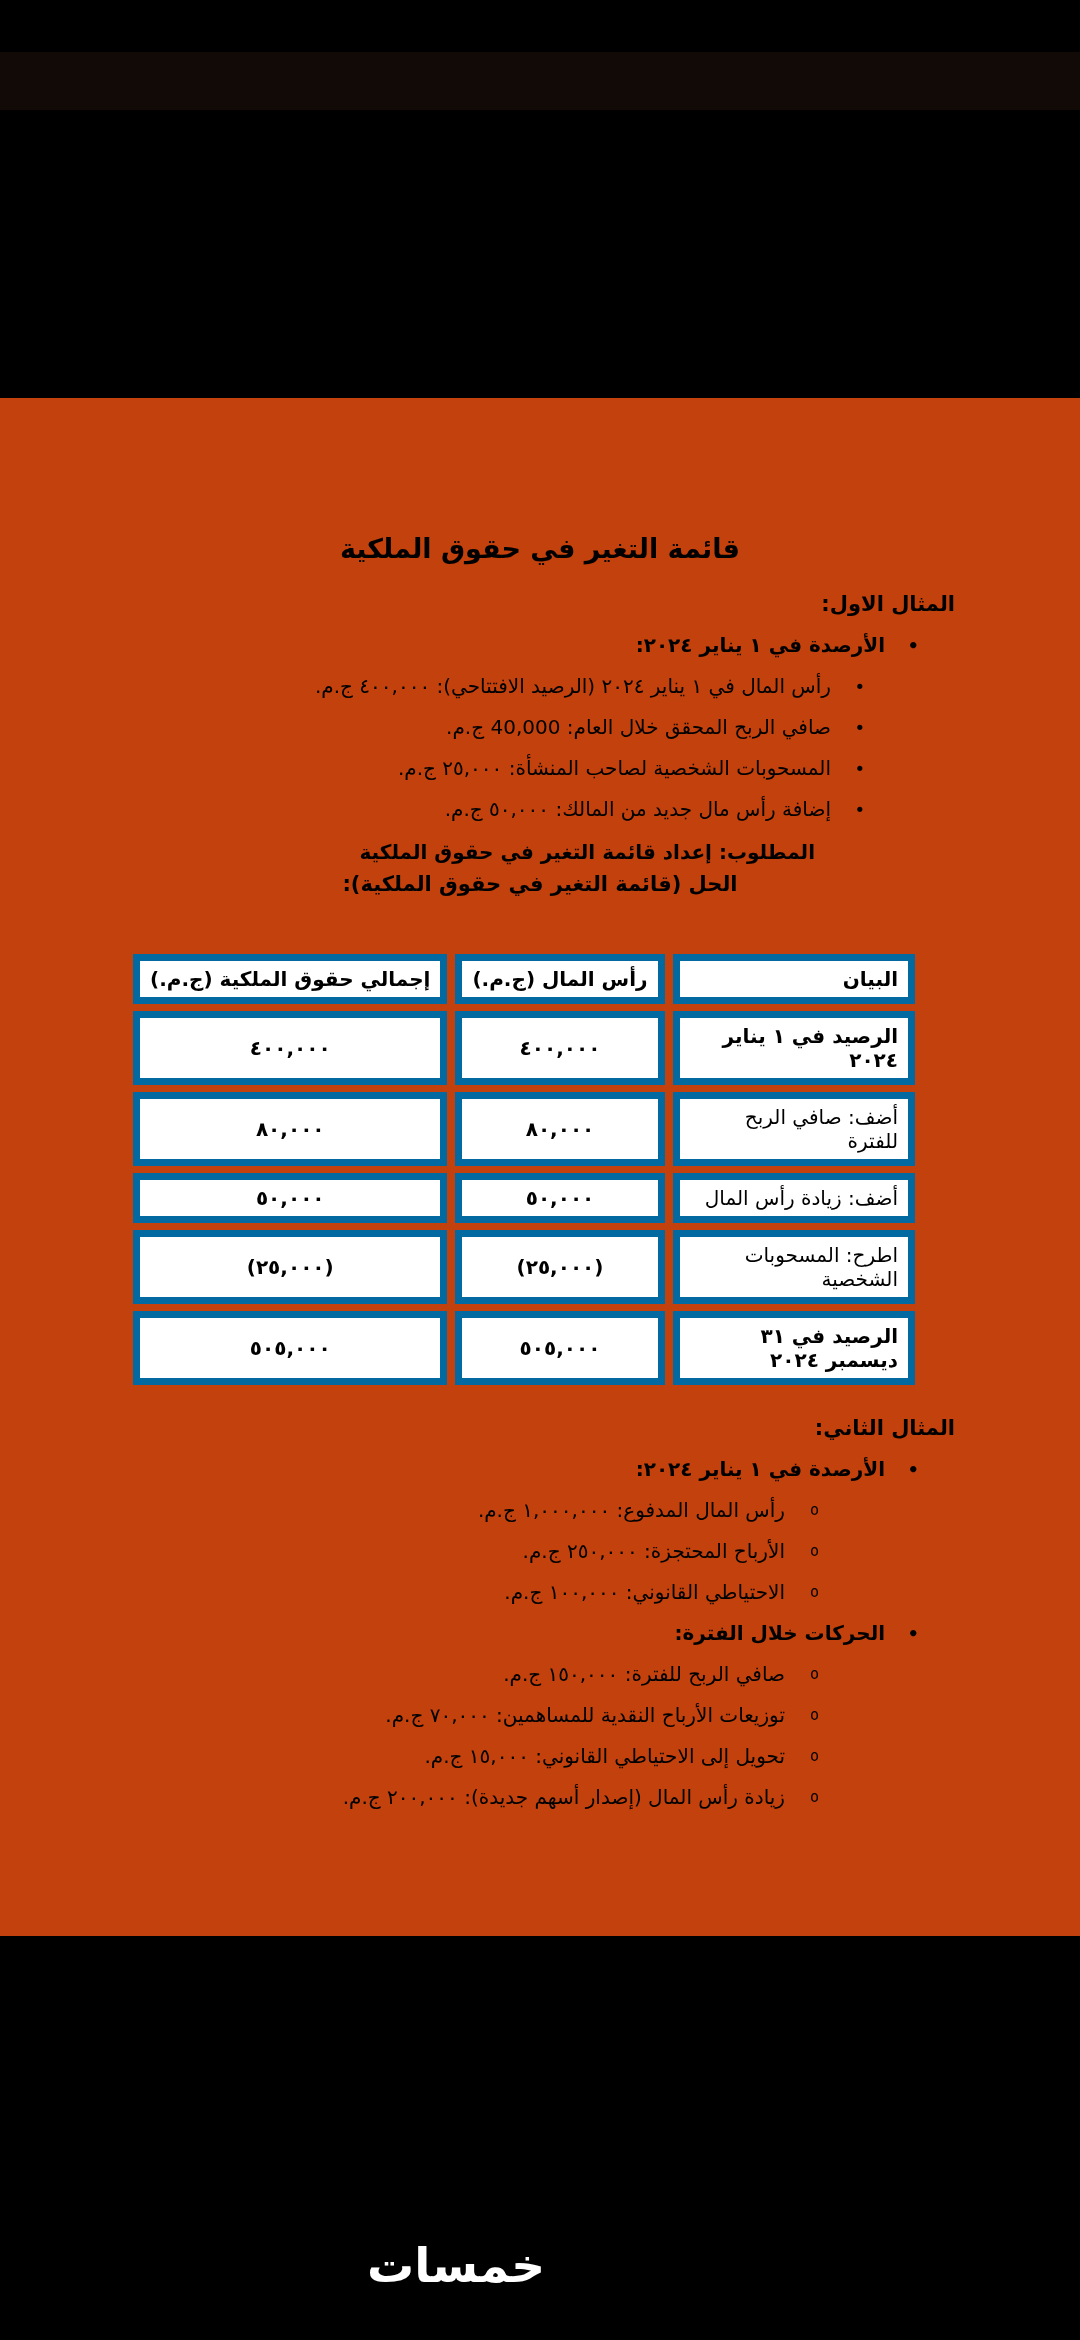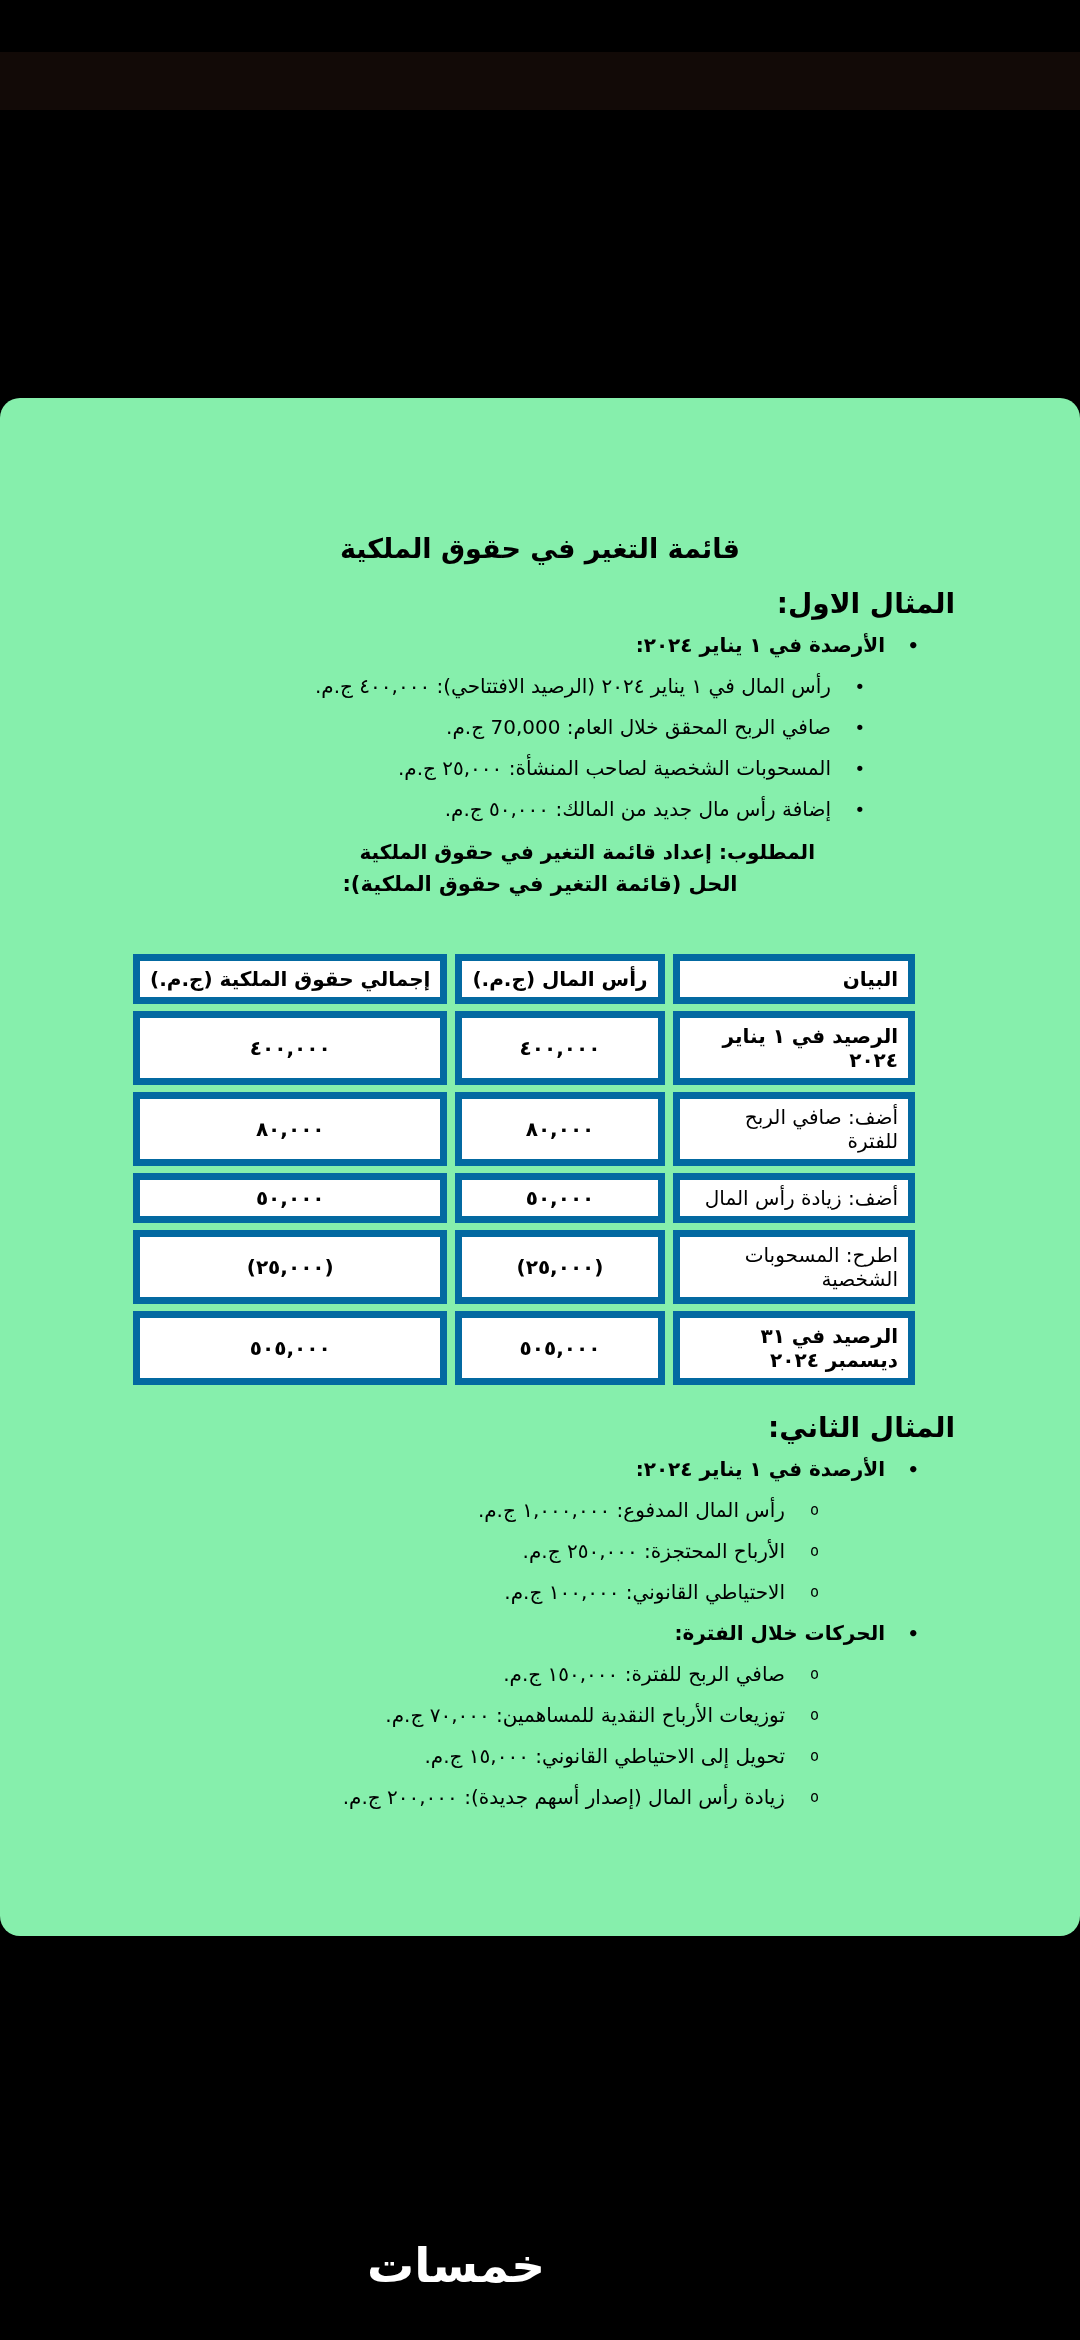--- a/index.html
+++ b/index.html
@@ -7,27 +7,27 @@
   body { background:#000; font-family:"DejaVu Sans", sans-serif; }
 
   .screen { position:relative; width:1080px; height:2340px; background:#000; overflow:hidden; }
 
   .top-letterbox { position:absolute; top:0; left:0; width:1080px; height:398px; background:#000; }
   .status-tint { position:absolute; top:52px; left:0; width:1080px; height:58px; background:#120a07; }
   .bottom-letterbox { position:absolute; top:1936px; left:0; width:1080px; height:404px; background:#000; }
 
   .doc {
     position:absolute; top:398px; left:0; width:1080px; height:1538px;
-    background:#86efac; color:#000; direction:rtl;
-    padding:132px 125px 0 125px; overflow:hidden;border-radius:20px;
+    background:#c2410c; color:#000; direction:rtl;
+    padding:132px 125px 0 125px; overflow:hidden;
   }
 
   .title { font-size:27px; font-weight:bold; text-align:center; line-height:38px; }
 
-  .h2 { font-size:28px; font-weight:bold; line-height:32px; margin-top:20px; margin-bottom:10px; }
+  .h2 { font-size:21px; font-weight:bold; line-height:32px; margin-top:20px; margin-bottom:10px; }
   .h2.ex2-gap { }
 
   .li { display:flex; font-size:20px; line-height:31px; margin-bottom:10px; }
   .li .marker { flex:0 0 34px; text-align:right; font-size:18px; padding-left:10px; }
   .li .marker.circle { font-size:15px; font-family:"DejaVu Sans Mono", monospace; }
   .l1 { padding-right:36px; }
   .l2 { padding-right:90px; }
   .l2b { padding-right:136px; }
   .bold { font-weight:bold; }
 
@@ -70,21 +70,21 @@
         <span class="marker">•</span>
         <span>الأرصدة في ١ يناير ٢٠٢٤:</span>
       </div>
 
       <div class="li l2">
         <span class="marker">•</span>
         <span>رأس المال في ١ يناير ٢٠٢٤ (الرصيد الافتتاحي): ٤٠٠,٠٠٠ ج.م.</span>
       </div>
       <div class="li l2">
         <span class="marker">•</span>
-        <span>صافي الربح المحقق خلال العام: 70,000 ج.م.</span>
+        <span>صافي الربح المحقق خلال العام: 40,000 ج.م.</span>
       </div>
       <div class="li l2">
         <span class="marker">•</span>
         <span>المسحوبات الشخصية لصاحب المنشأة: ٢٥,٠٠٠ ج.م.</span>
       </div>
       <div class="li l2">
         <span class="marker">•</span>
         <span>إضافة رأس مال جديد من المالك: ٥٠,٠٠٠ ج.م.</span>
       </div>
 

